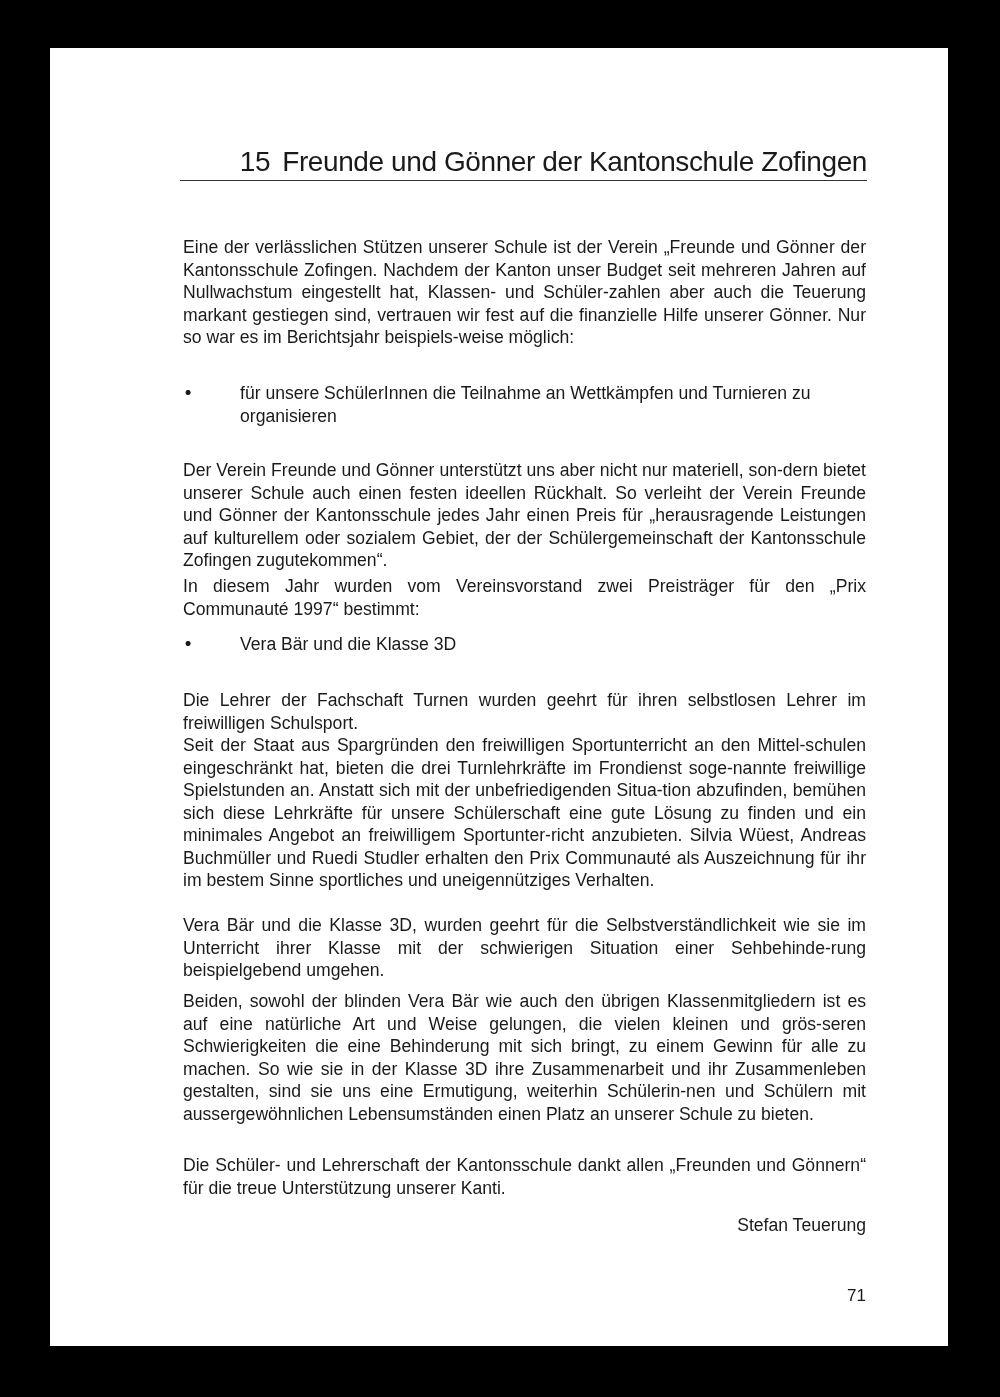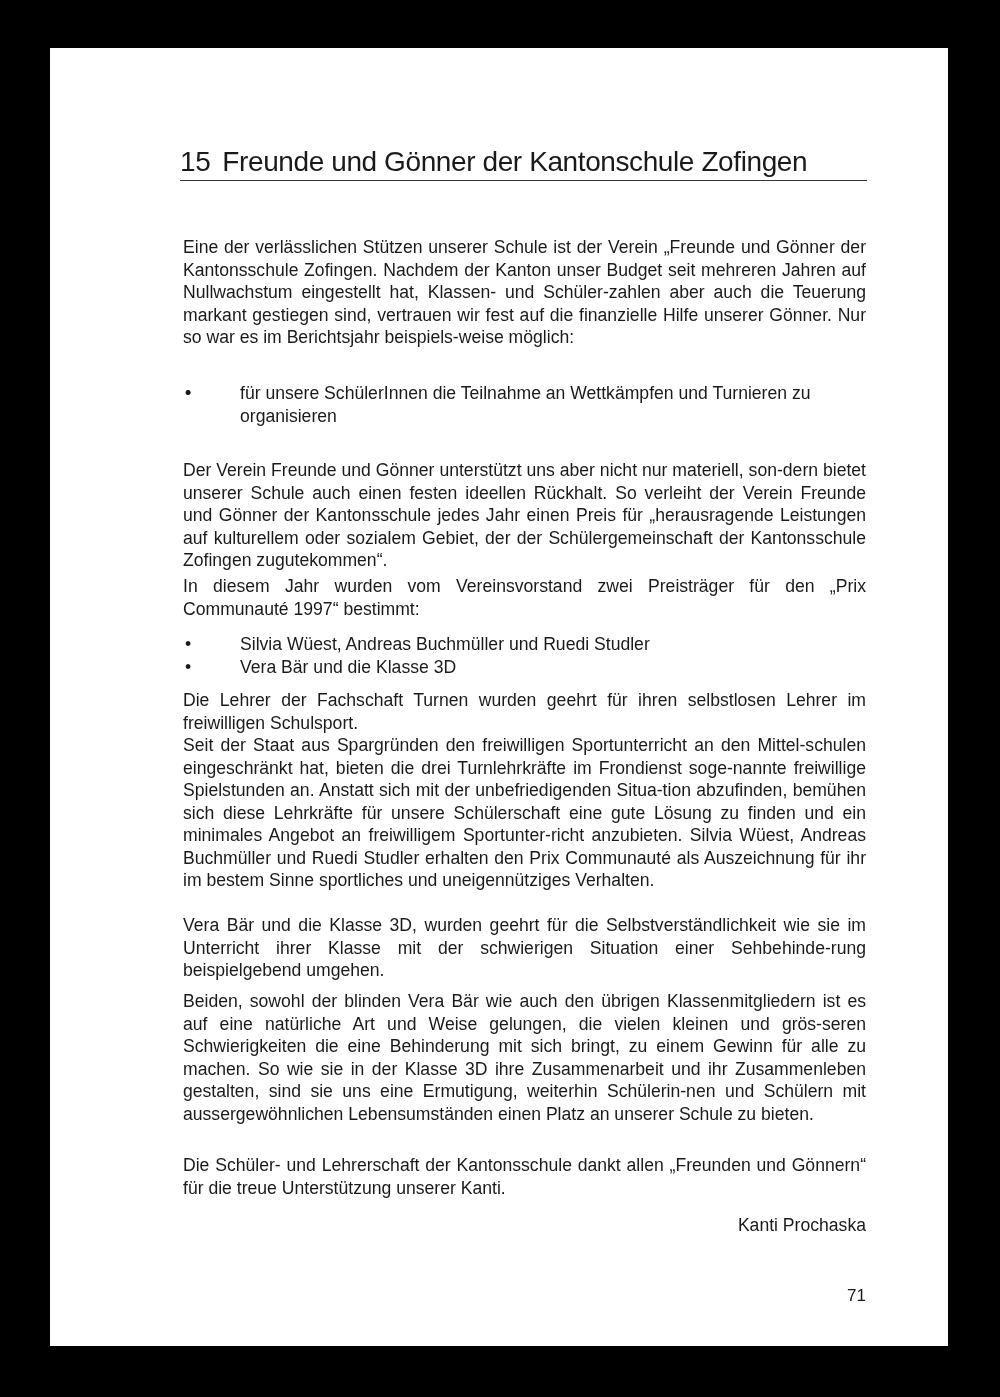--- a/index.html
+++ b/index.html
@@ -26,20 +26,21 @@
     }
     .heading {
       position: absolute;
       left: 130px; top: 98px;
       width: 687px;
       font-family: "Liberation Sans", sans-serif;
       font-size: 28px;
       color: #1a1a1a;
       white-space: nowrap;
       letter-spacing: -0.4px;
+      text-align: right;
     }
     .heading .num { margin-right: 12px; }
     .rule {
       position: absolute;
       left: 130px; top: 132px;
       width: 687px; height: 1px;
       background: #333;
     }
     p {
       margin: 0;
@@ -88,31 +89,31 @@
     <ul class="bullets block" style="top:334px;">
       <li><span class="dot">•</span></li>
       <li><span class="dot">•</span><span>für unsere SchülerInnen die Teilnahme an Wettkämpfen und Turnieren zu organisieren</span></li>
     </ul>
 
     <p class="block" style="top:411px;">Der Verein Freunde und Gönner unterstützt uns aber nicht nur materiell, son-dern bietet unserer Schule auch einen festen ideellen Rückhalt. So verleiht der Verein Freunde und Gönner der Kantonsschule jedes Jahr einen Preis für „herausragende Leistungen auf kulturellem oder sozialem Gebiet, der der Schülergemeinschaft der Kantonsschule Zofingen zugutekommen“.</p>
 
     <p class="block" style="top:527px;">In diesem Jahr wurden vom Vereinsvorstand zwei Preisträger für den „Prix Communauté 1997“ bestimmt:</p>
 
     <ul class="bullets block" style="top:585px;">
-      <li><span class="dot">•</span><span>Silvia Wüest, Andreas Buchmüller und Ruedi Studler</span></li>
+      <li><span class="dot">•</span></li>
       <li><span class="dot">•</span><span>Vera Bär und die Klasse 3D</span></li>
     </ul>
 
     <p class="block" style="top:641px;">Die Lehrer der Fachschaft Turnen wurden geehrt für ihren selbstlosen Lehrer im freiwilligen Schulsport.</p>
 
     <p class="block" style="top:686px;">Seit der Staat aus Spargründen den freiwilligen Sportunterricht an den Mittel-schulen eingeschränkt hat, bieten die drei Turnlehrkräfte im Frondienst soge-nannte freiwillige Spielstunden an. Anstatt sich mit der unbefriedigenden Situa-tion abzufinden, bemühen sich diese Lehrkräfte für unsere Schülerschaft eine gute Lösung zu finden und ein minimales Angebot an freiwilligem Sportunter-richt anzubieten. Silvia Wüest, Andreas Buchmüller und Ruedi Studler erhalten den Prix Communauté als Auszeichnung für ihr im bestem Sinne sportliches und uneigennütziges Verhalten.</p>
 
     <p class="block" style="top:866px;">Vera Bär und die Klasse 3D, wurden geehrt für die Selbstverständlichkeit wie sie im Unterricht ihrer Klasse mit der schwierigen Situation einer Sehbehinde-rung beispielgebend umgehen.</p>
 
     <p class="block" style="top:942px;">Beiden, sowohl der blinden Vera Bär wie auch den übrigen Klassenmitgliedern ist es auf eine natürliche Art und Weise gelungen, die vielen kleinen und grös-seren Schwierigkeiten die eine Behinderung mit sich bringt, zu einem Gewinn für alle zu machen. So wie sie in der Klasse 3D ihre Zusammenarbeit und ihr Zusammenleben gestalten, sind sie uns eine Ermutigung, weiterhin Schülerin-nen und Schülern mit aussergewöhnlichen Lebensumständen einen Platz an unserer Schule zu bieten.</p>
 
     <p class="block" style="top:1106px;">Die Schüler- und Lehrerschaft der Kantonsschule dankt allen „Freunden und Gönnern“ für die treue Unterstützung unserer Kanti.</p>
 
-    <div class="signature" style="top:1166px;">Kanti Prochaska</div>
+    <div class="signature" style="top:1166px;">Stefan Teuerung</div>
   </div>
 
   <div class="page-number">71</div>
 </div>
 
 </body></html>

